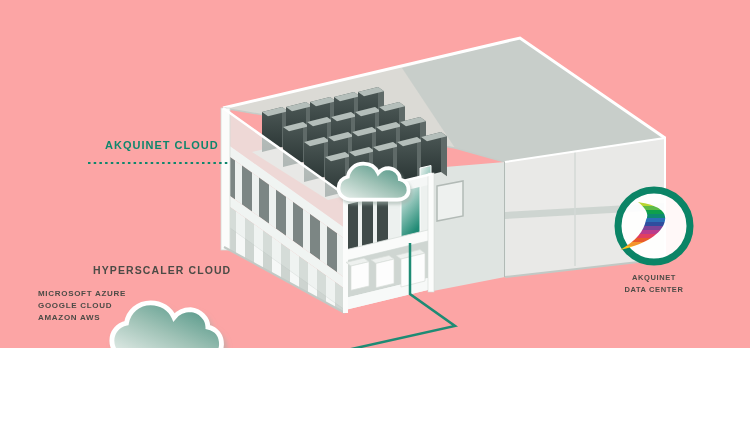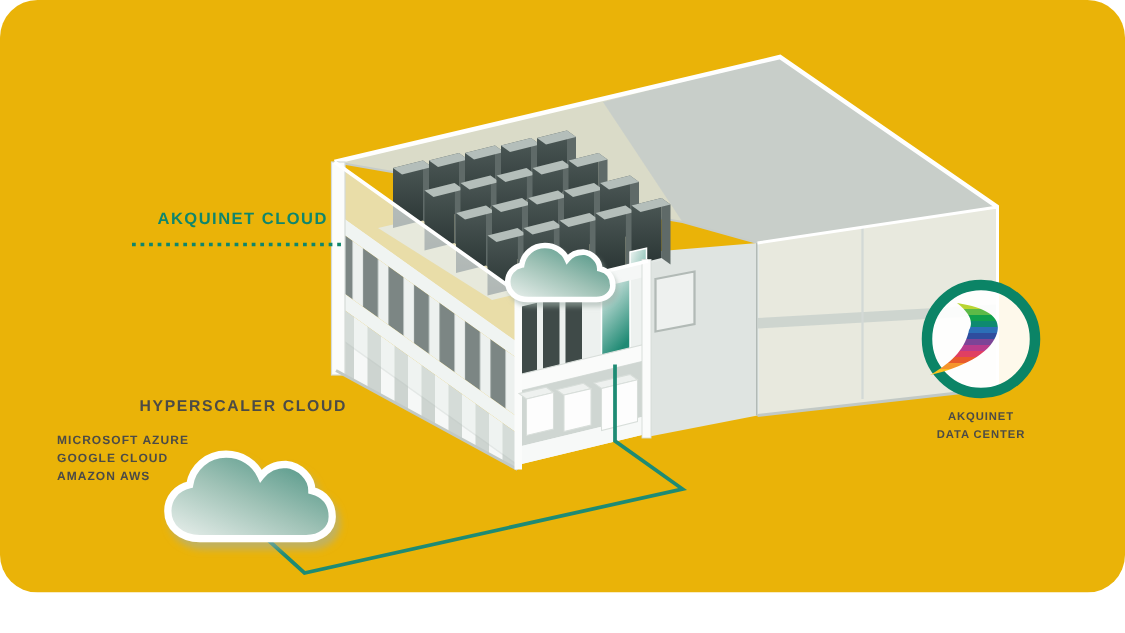--- a/index.html
+++ b/index.html
@@ -1,17 +1,17 @@
 <!DOCTYPE html>
 <html><head>
 <meta charset="utf-8">
 <style>
   html,body{margin:0;padding:0;background:#fff;}
-  .stage{position:relative;width:750px;height:395px;background:#eab308;overflow:hidden;
-         font-family:"Liberation Sans",sans-serif;border-radius:25px;}
+  .stage{position:relative;width:750px;height:348px;background:#fca5a5;overflow:hidden;
+         font-family:"Liberation Sans",sans-serif;}
   svg{display:block;}
   .t-teal{fill:#0F866C;font-family:"Liberation Sans",sans-serif;font-weight:bold;
           font-size:11px;letter-spacing:1px;}
   .t-dark-lg{fill:#4C4B46;font-family:"Liberation Sans",sans-serif;font-weight:bold;
           font-size:10.5px;letter-spacing:1.1px;}
   .t-dark-sm{fill:#4C4B46;font-family:"Liberation Sans",sans-serif;font-weight:bold;
           font-size:8px;letter-spacing:0.7px;}
   .t-badge{fill:#4C4B46;font-family:"Liberation Sans",sans-serif;font-weight:bold;
           font-size:7.5px;letter-spacing:0.6px;text-anchor:middle;}
 </style>

